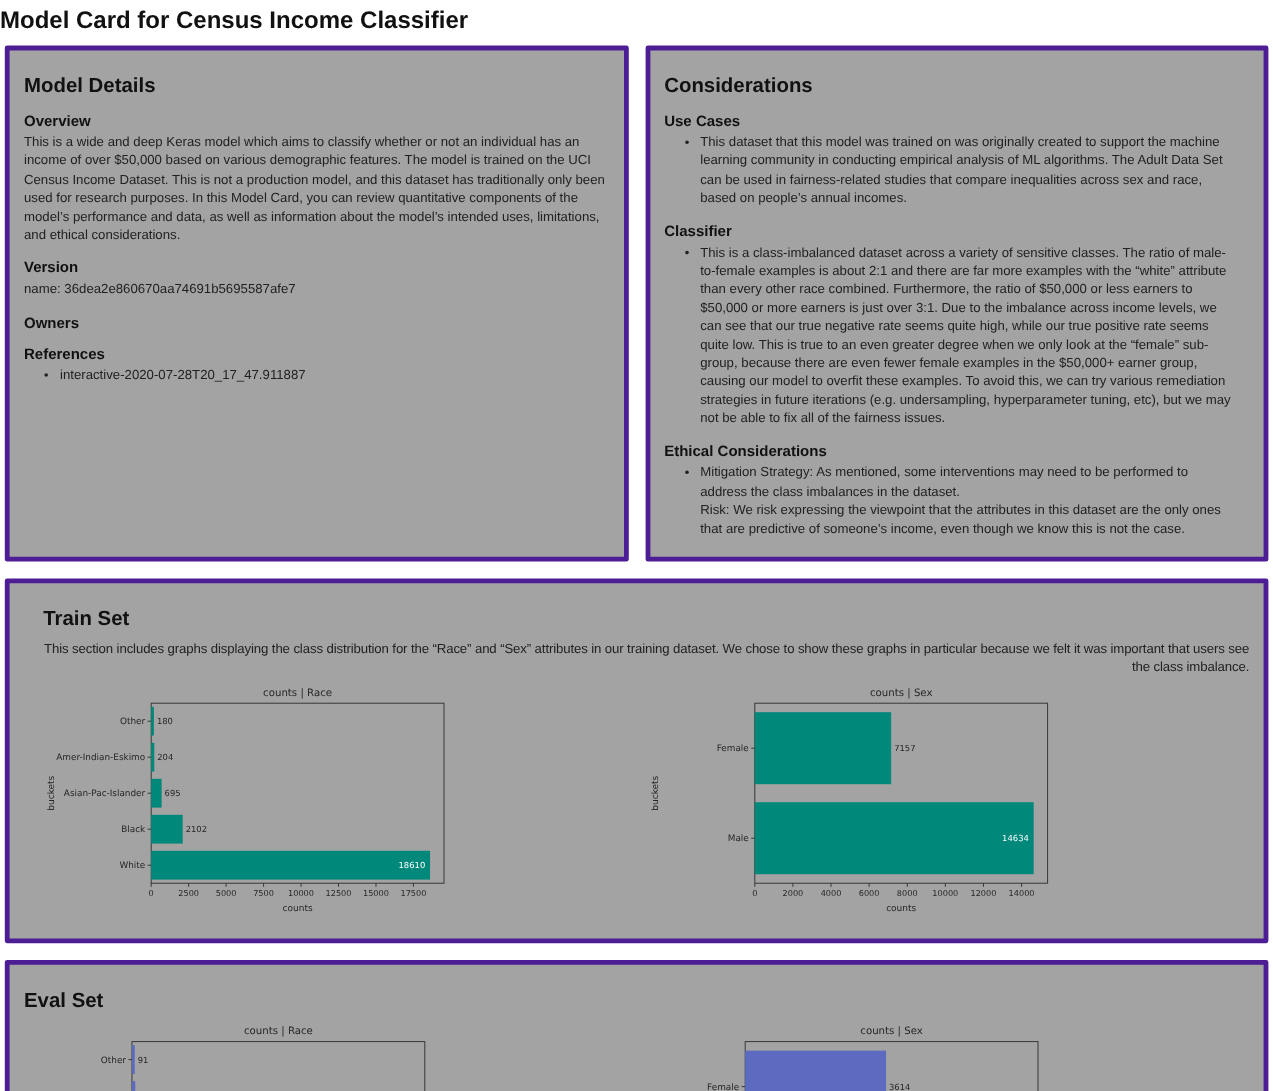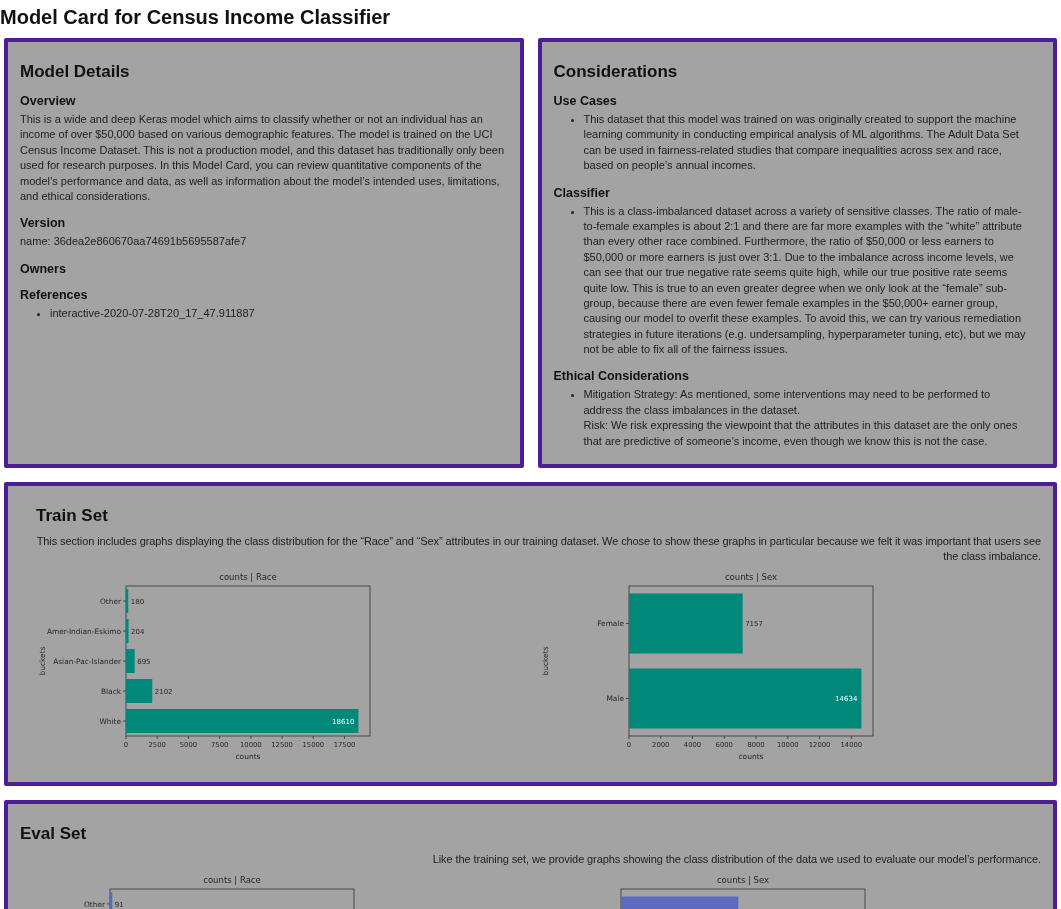--- a/index.html
+++ b/index.html
@@ -201,21 +201,20 @@
             <rect x="90" y="98.5" width="232.37641546270987" height="60" fill="#00897B"></rect>
             <text x="318.3764154627099" y="131.1" text-anchor="end" font-size="7" fill="#ffffff">14634</text>
           </svg>
         </div>
     </div>
   </div>
 </div>
 
 <div class="card section-card" style="min-height:262px;">
   <h2 class="card-heading">Eval Set</h2>
-  <p class="section-desc">Like the training set, we provide graphs showing the class distribution of the data we used to evaluate our model’s performance.</p>
   <div class="charts-row">
     <div class="chart-col">
       <div class="chart">
           <svg width="336" height="200" viewBox="0 0 336 200" role="img">
             <text x="212" y="10" text-anchor="middle" font-size="8.5" fill="#262626">counts | Race</text>
             <rect x="90" y="16" width="244" height="150" fill="none" stroke="#333333" stroke-width="0.8"></rect>
             <line x1="90" y1="166" x2="90" y2="169" stroke="#333333" stroke-width="0.8"></line>
             <text x="90" y="177" text-anchor="middle" font-size="6.8" fill="#262626">0</text>
             <line x1="140.4862404303745" y1="166" x2="140.4862404303745" y2="169" stroke="#333333" stroke-width="0.8"></line>
             <text x="140.4862404303745" y="177" text-anchor="middle" font-size="6.8" fill="#262626">2000</text>

